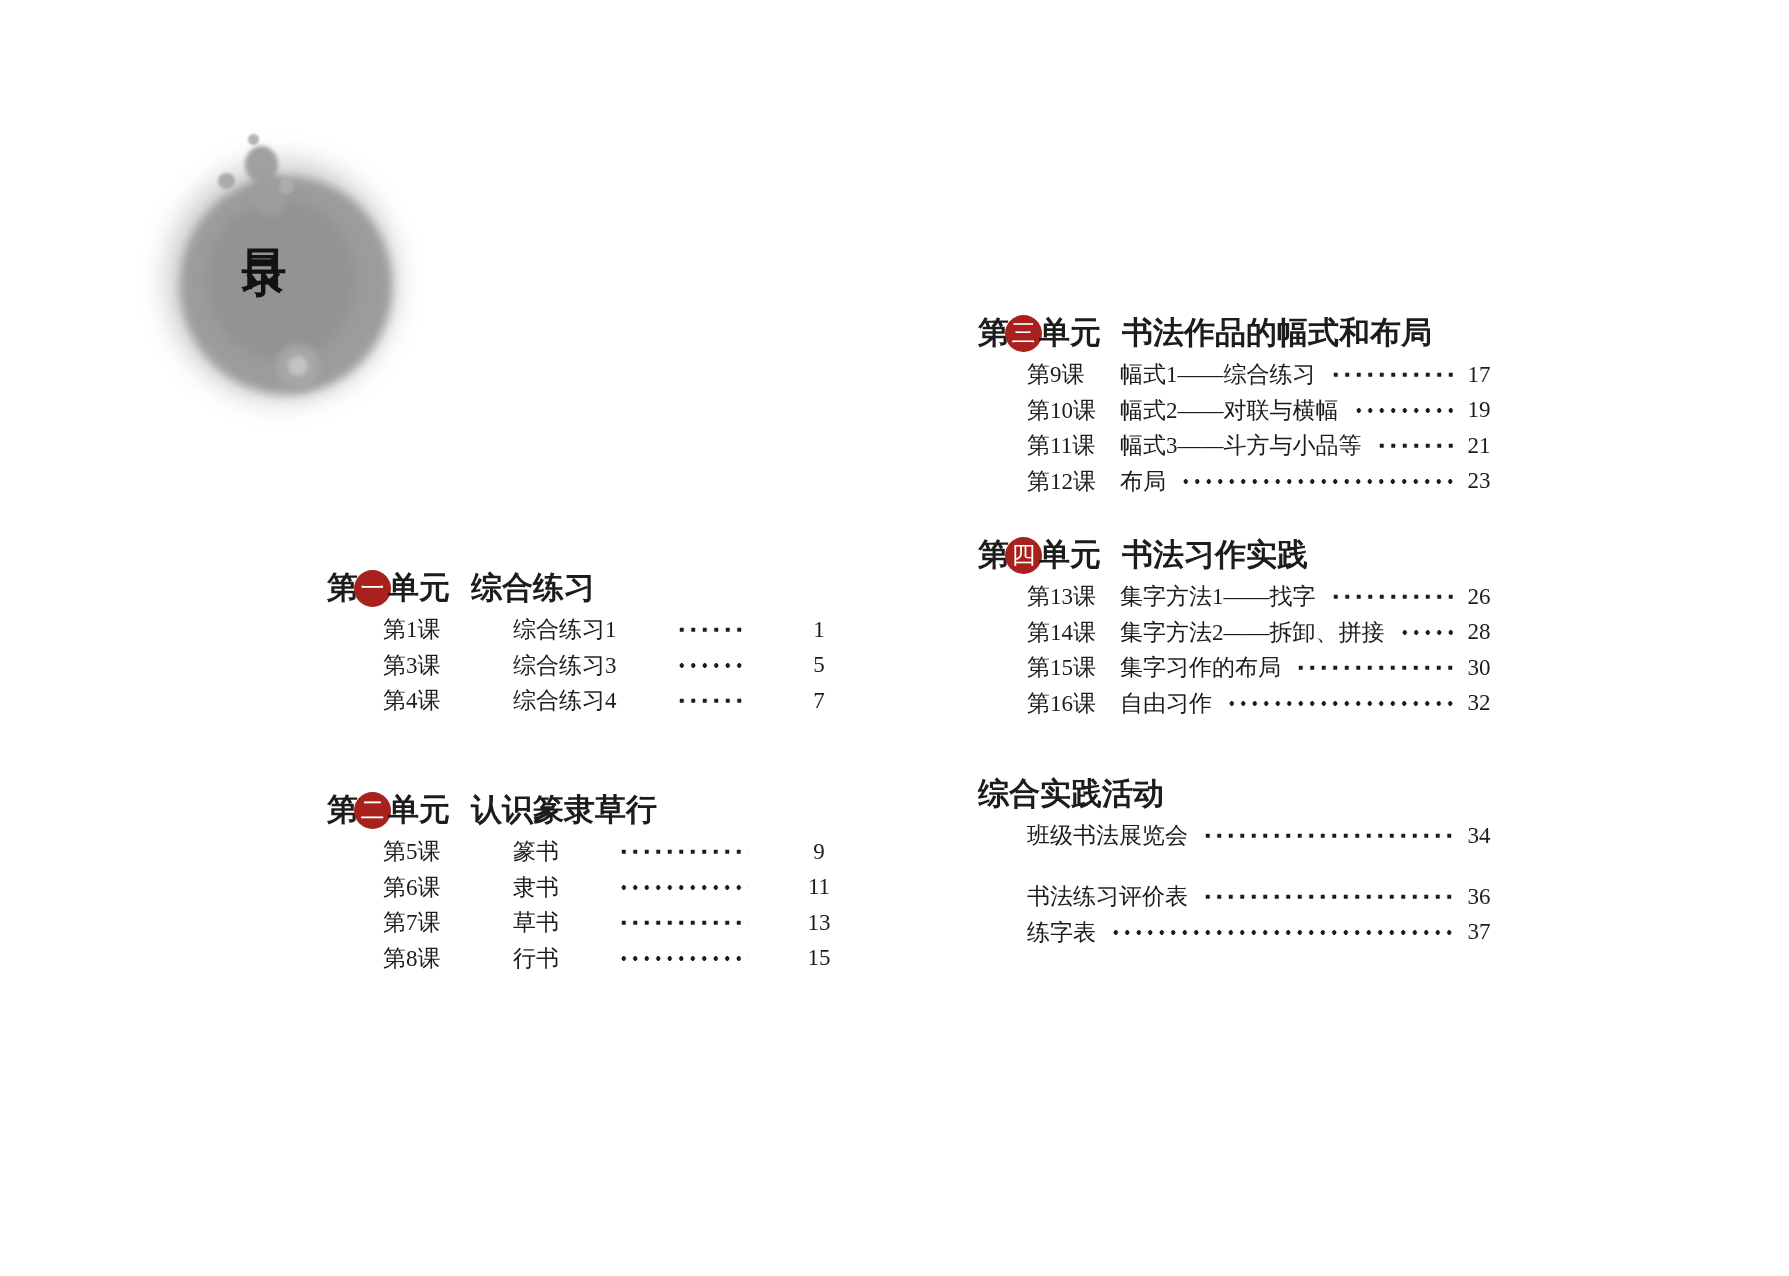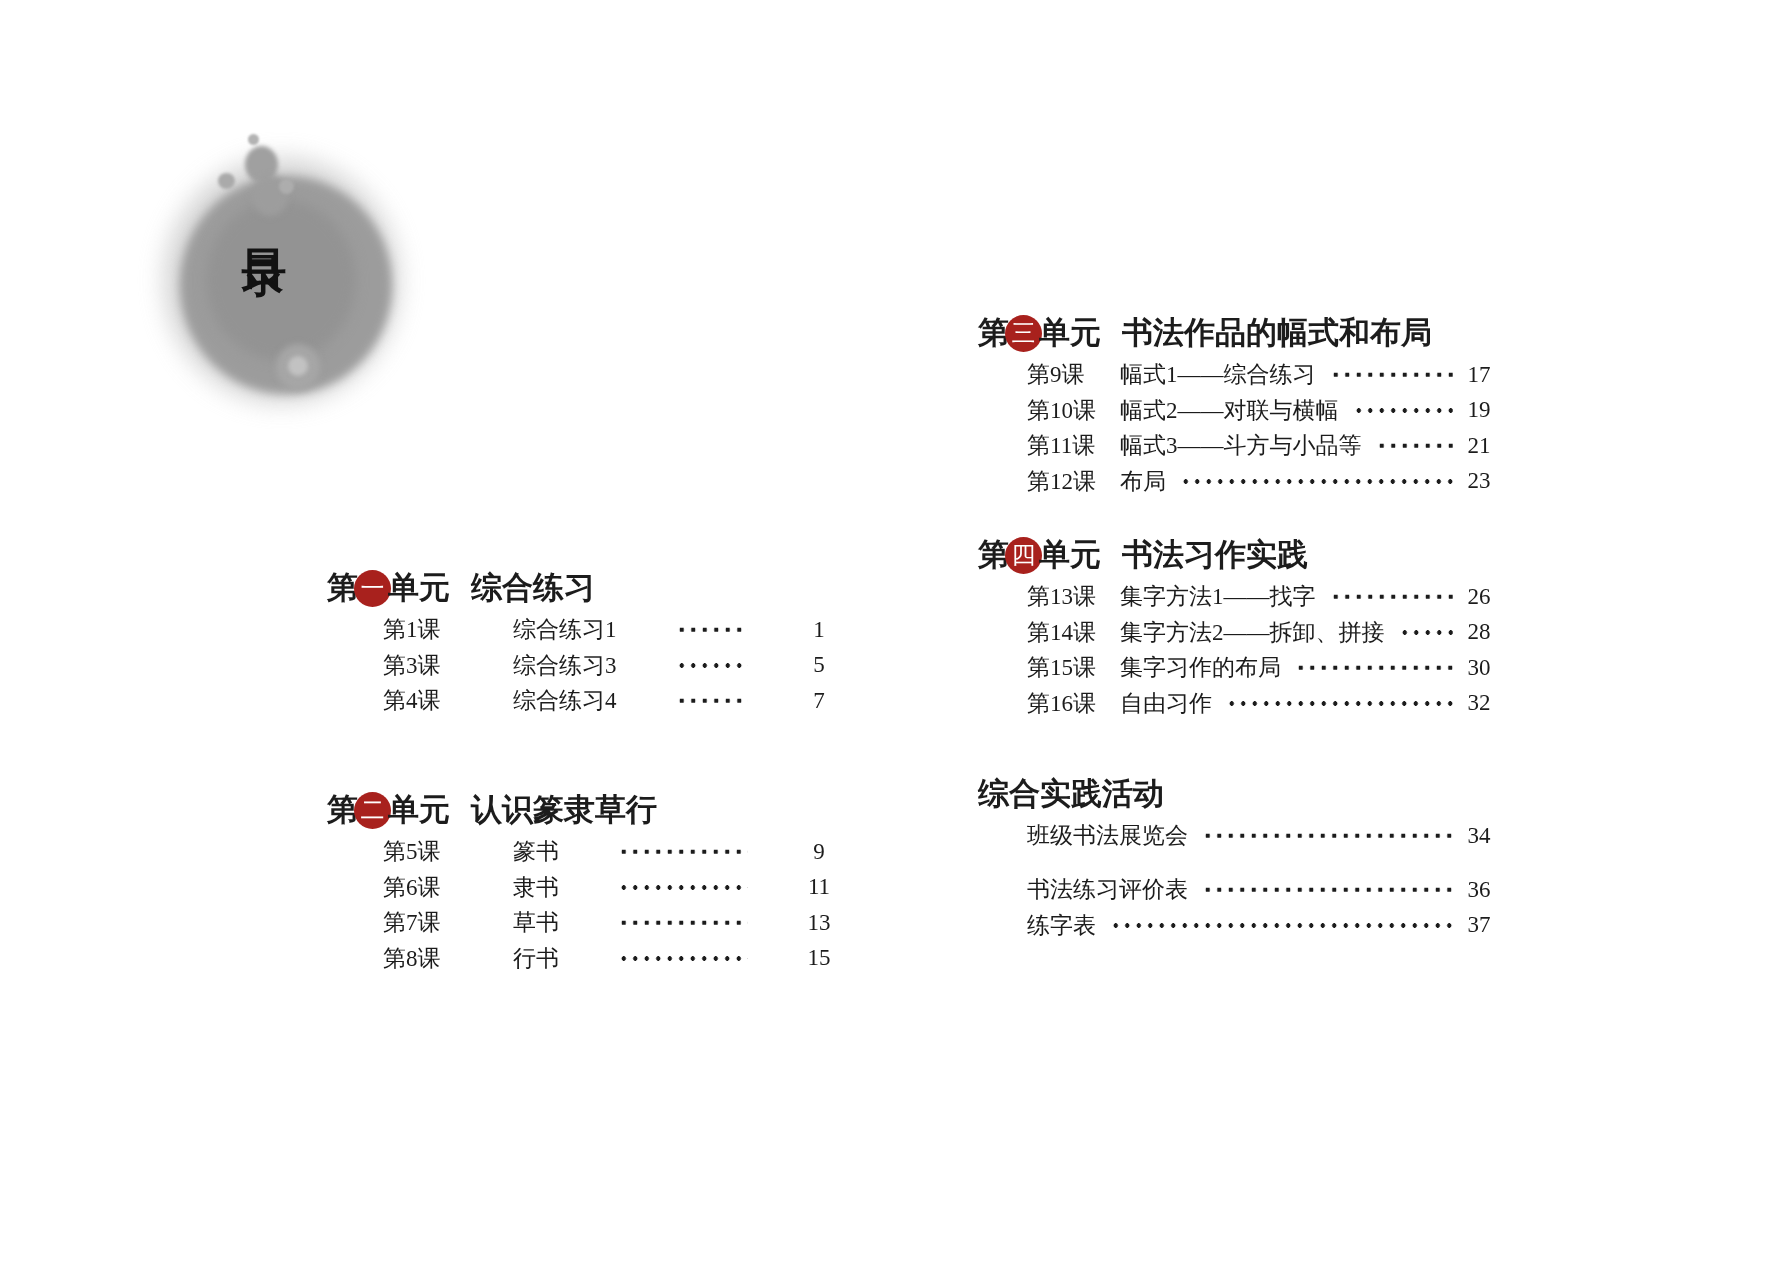--- a/index.html
+++ b/index.html
@@ -229,21 +229,21 @@
   <div class="rows">
     <div class="row">
       <span class="ttl">班级书法展览会</span>
       <span class="leader"></span>
       <span class="num">34</span>
     </div>
   </div>
 </div>
 
 <div class="unit col-right" style="top:867px;">
-  <div class="rows" style="margin-top:5px;">
+  <div class="rows" style="margin-top:12px;">
     <div class="row">
       <span class="ttl">书法练习评价表</span>
       <span class="leader"></span>
       <span class="num">36</span>
     </div>
     <div class="row">
       <span class="ttl">练字表</span>
       <span class="leader"></span>
       <span class="num">37</span>
     </div>

